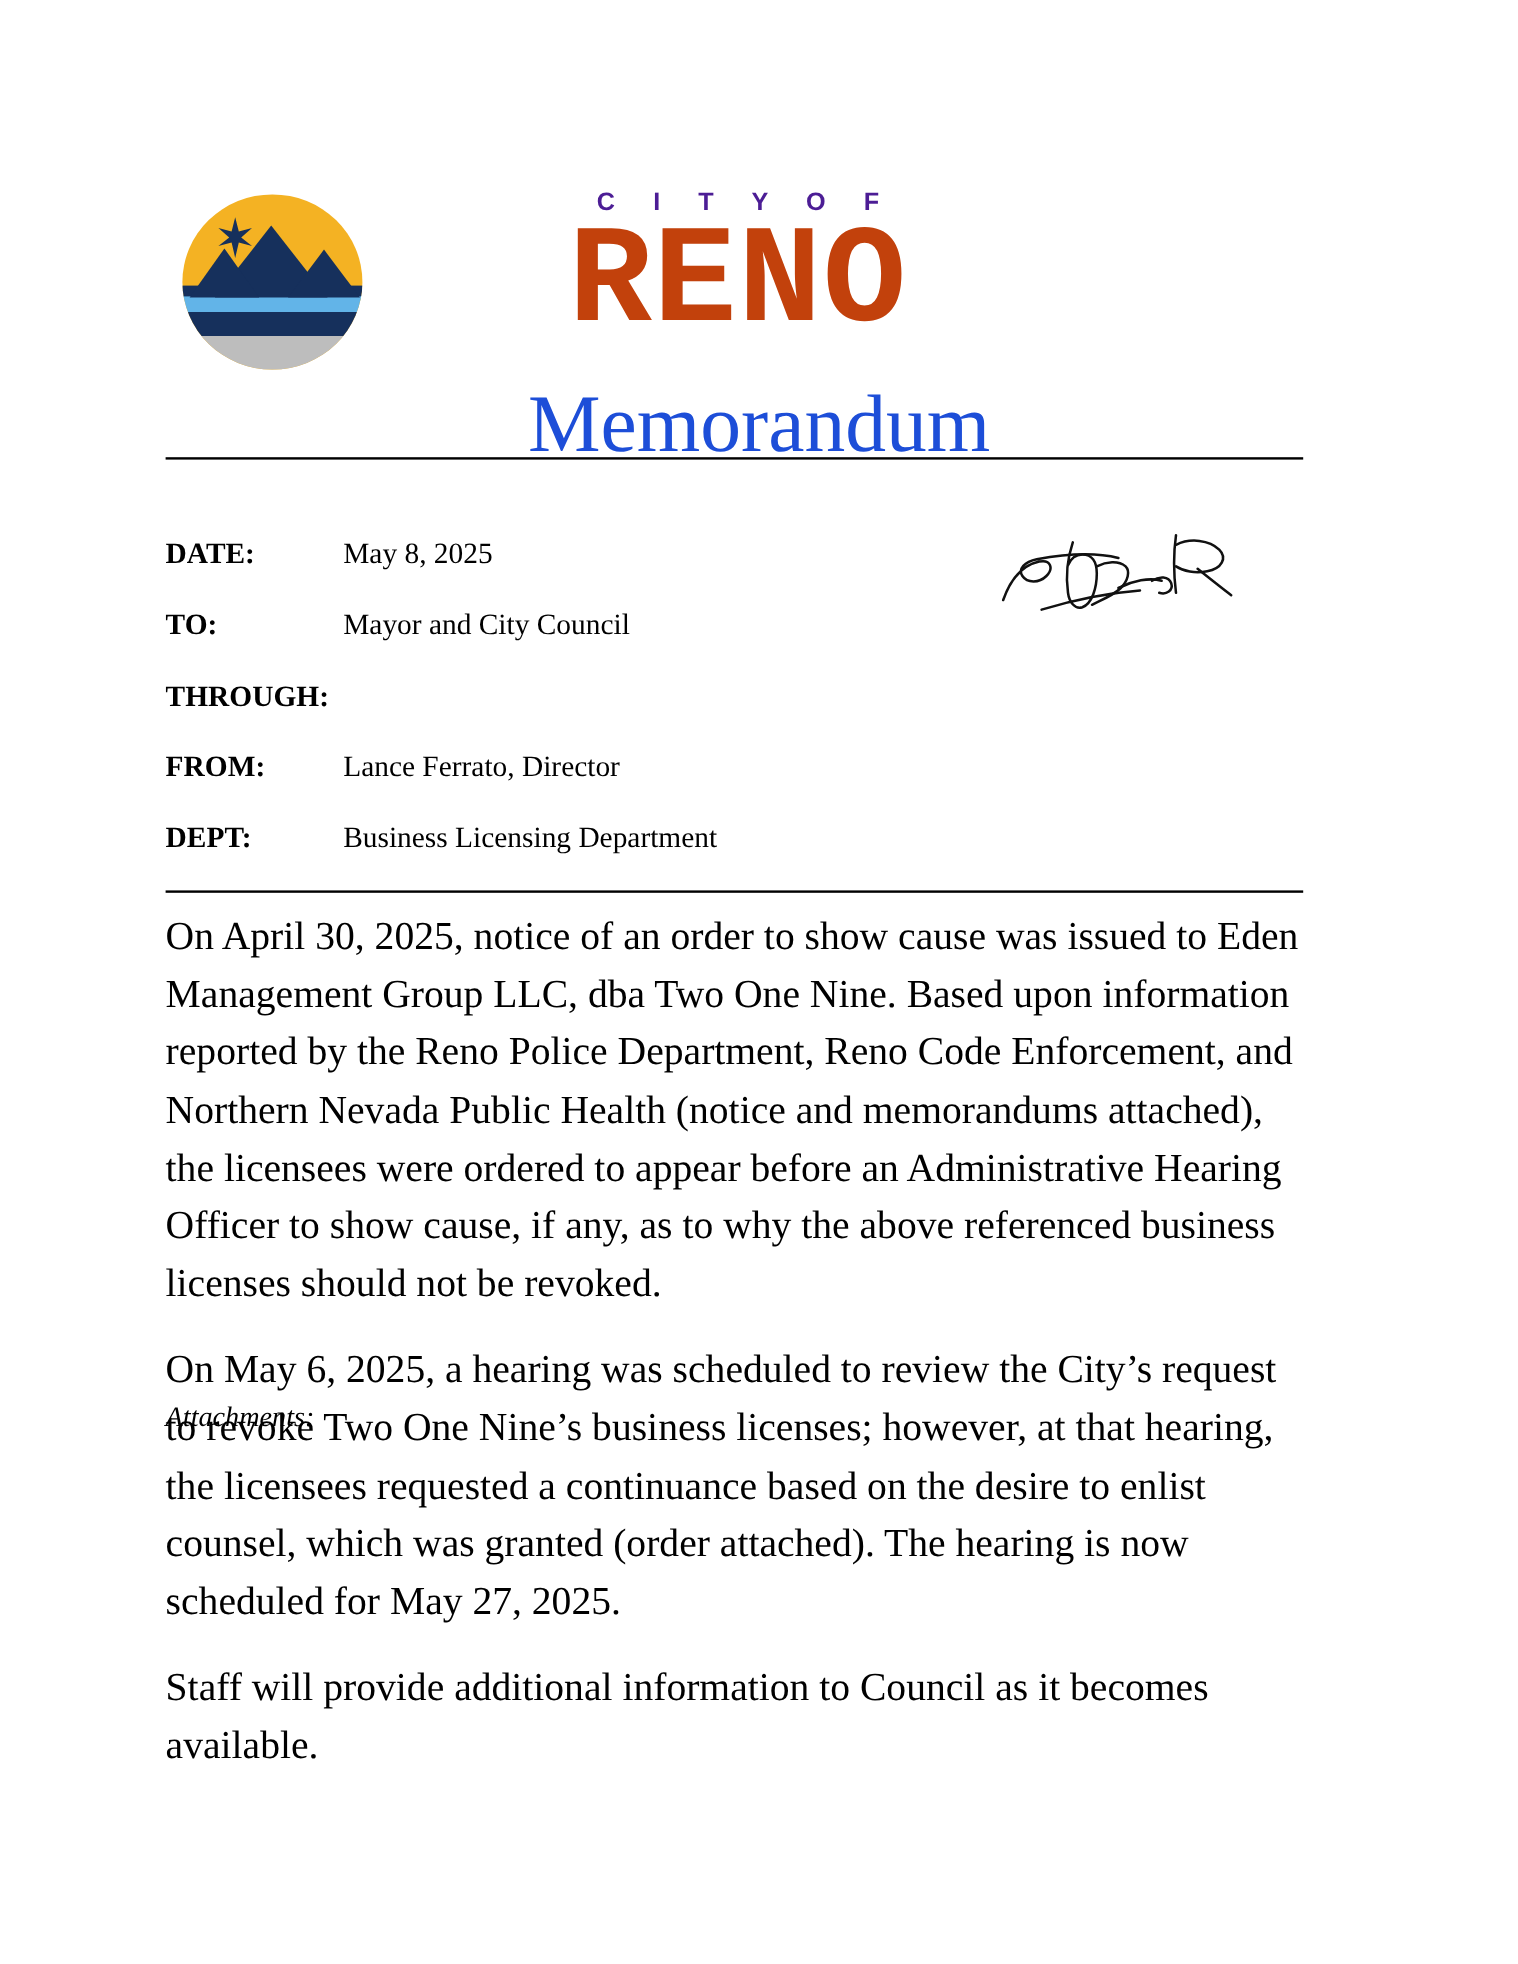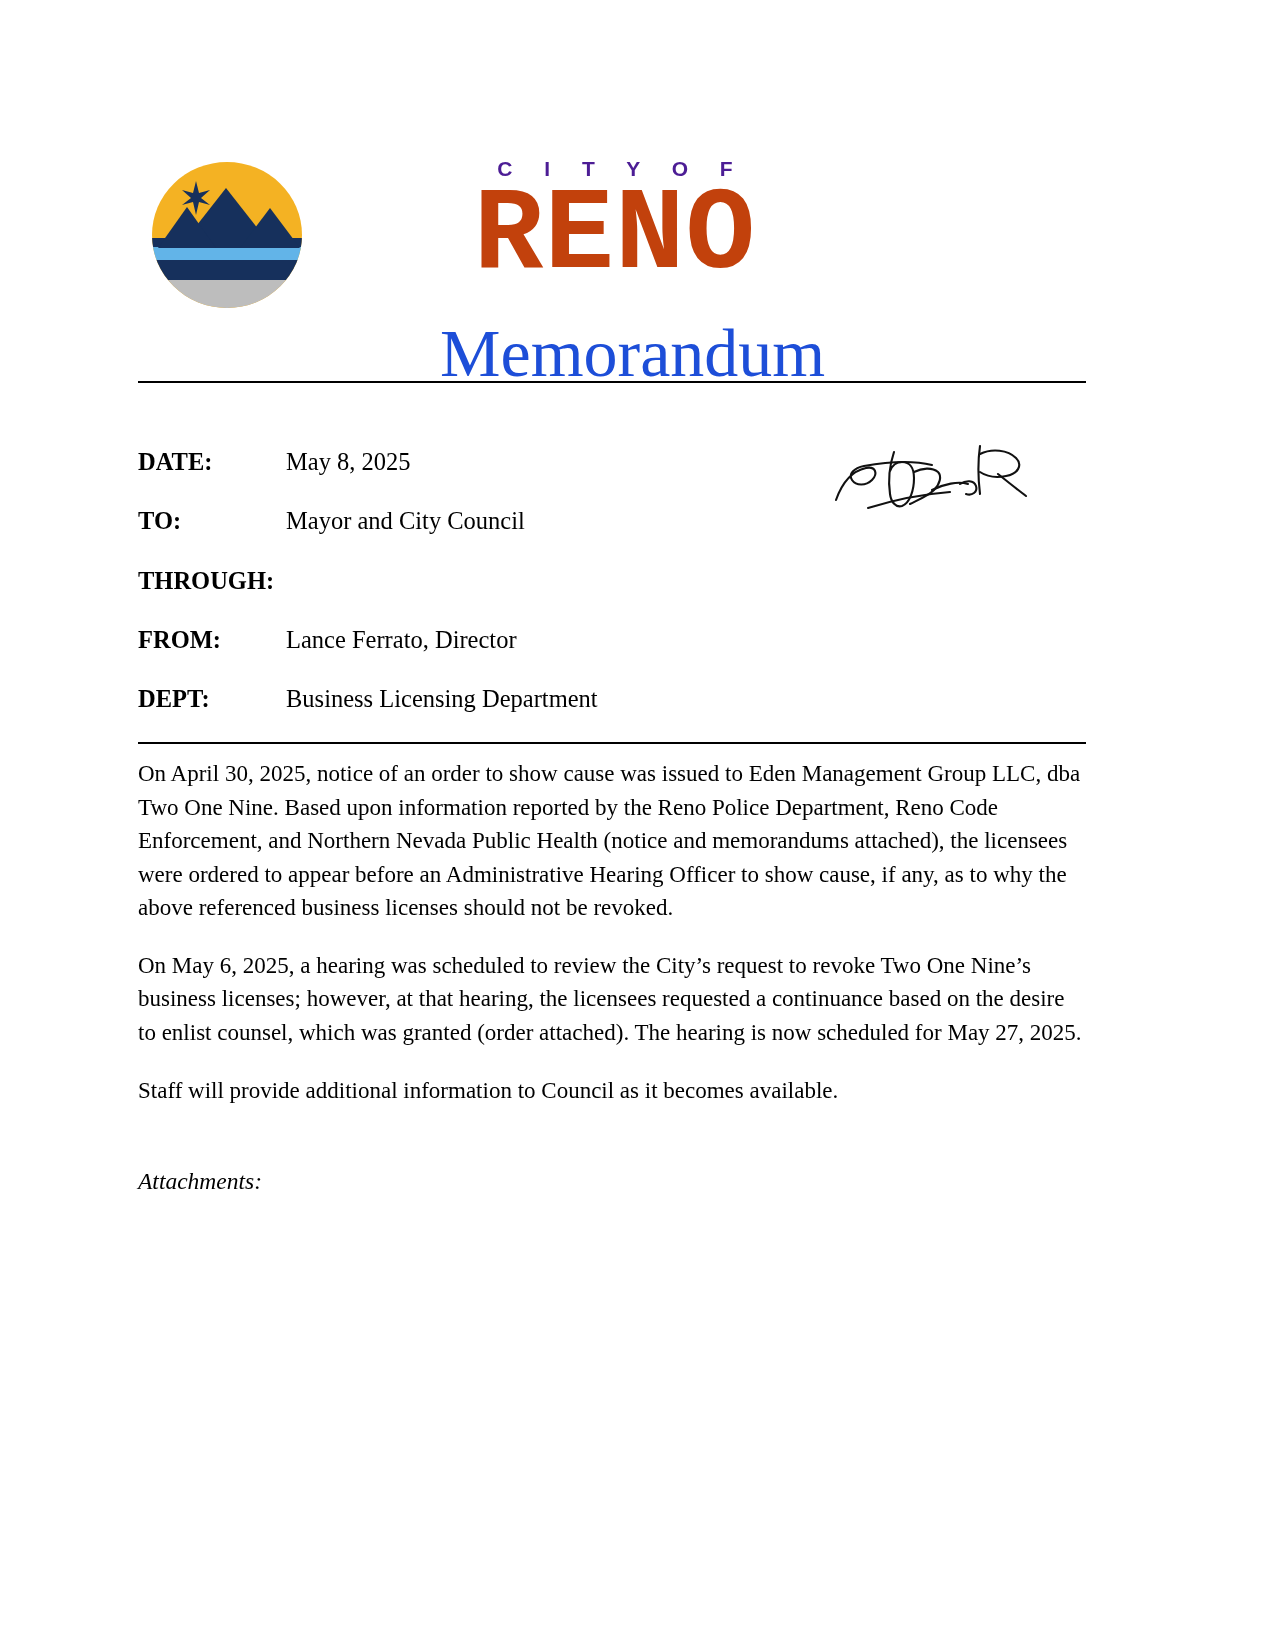--- a/index.html
+++ b/index.html
@@ -116,21 +116,21 @@
     pointer-events: none;
   }
   .signature svg { display: block; width: 100%; height: 100%; }
 
   
   .body-copy {
     position: absolute;
     left: 138px;
     top: 757px;
     width: 946px;
-    font-size: 23px;
+    font-size: 33px;
     line-height: 1.46;
     text-align: left;
   }
   .body-copy p { margin: 0 0 24px 0; }
   .body-copy p:last-child { margin-bottom: 0; }
 
   
   .attachments {
     position: absolute;
     left: 138px;

